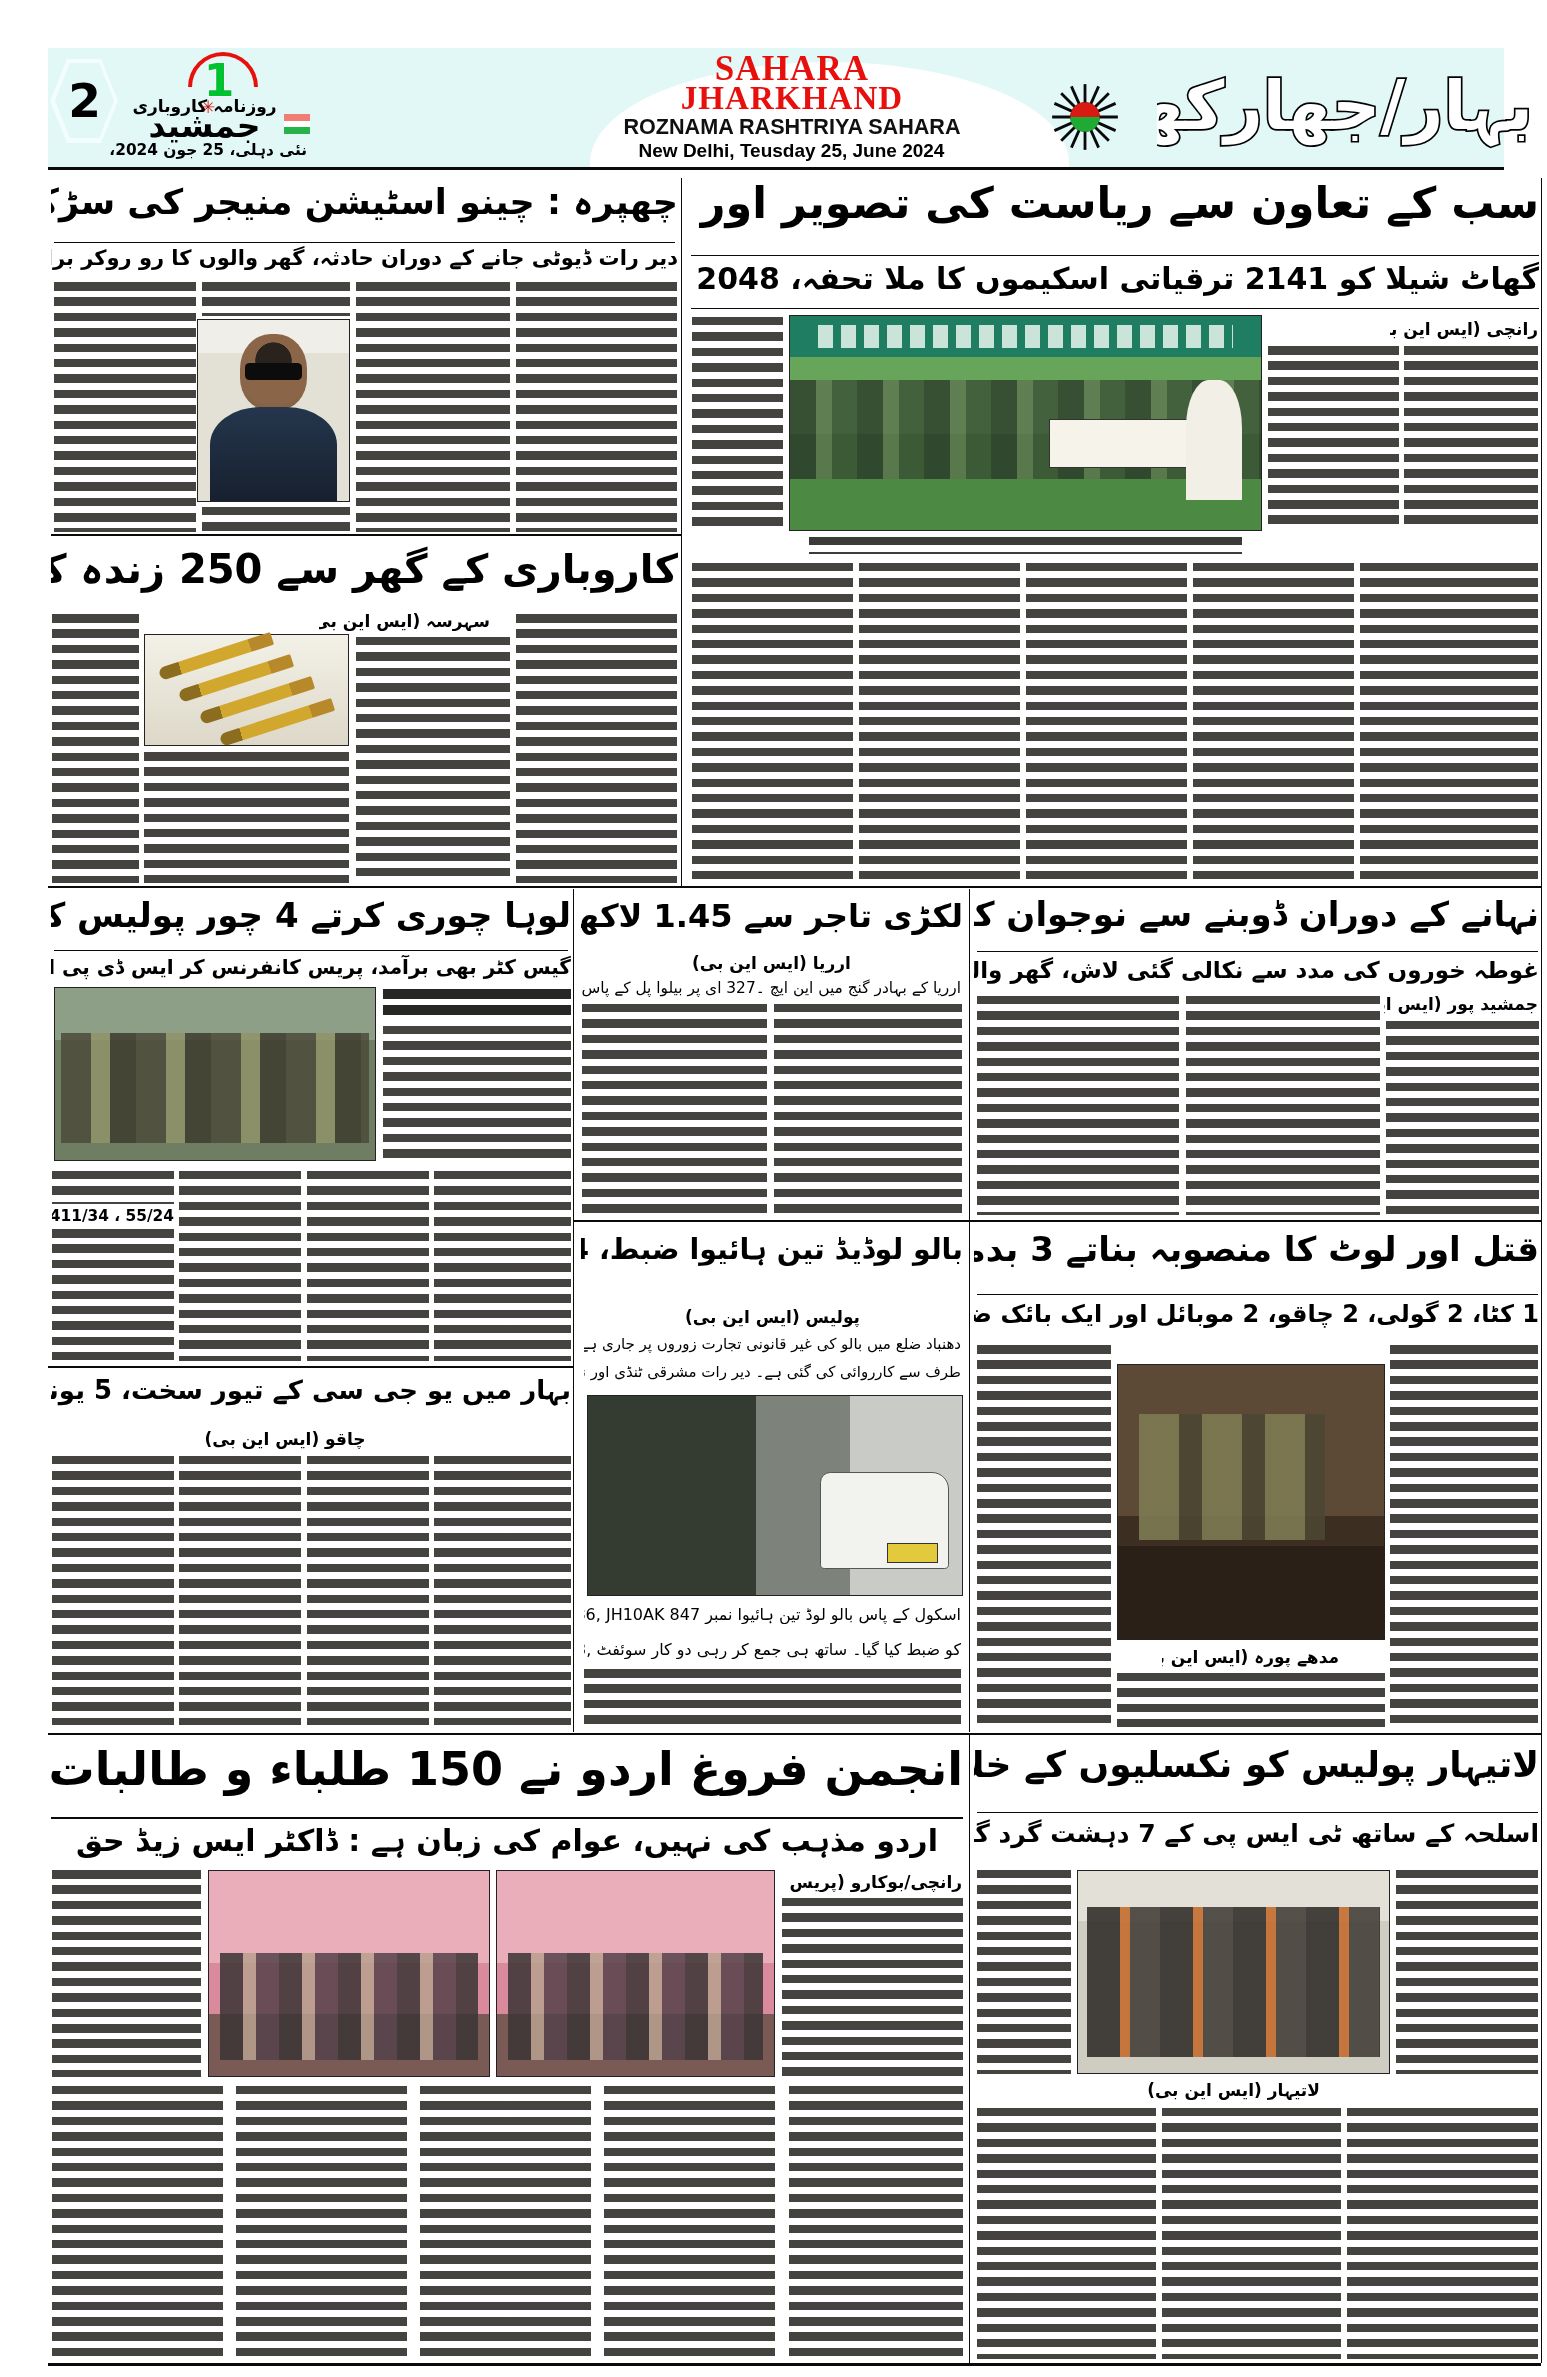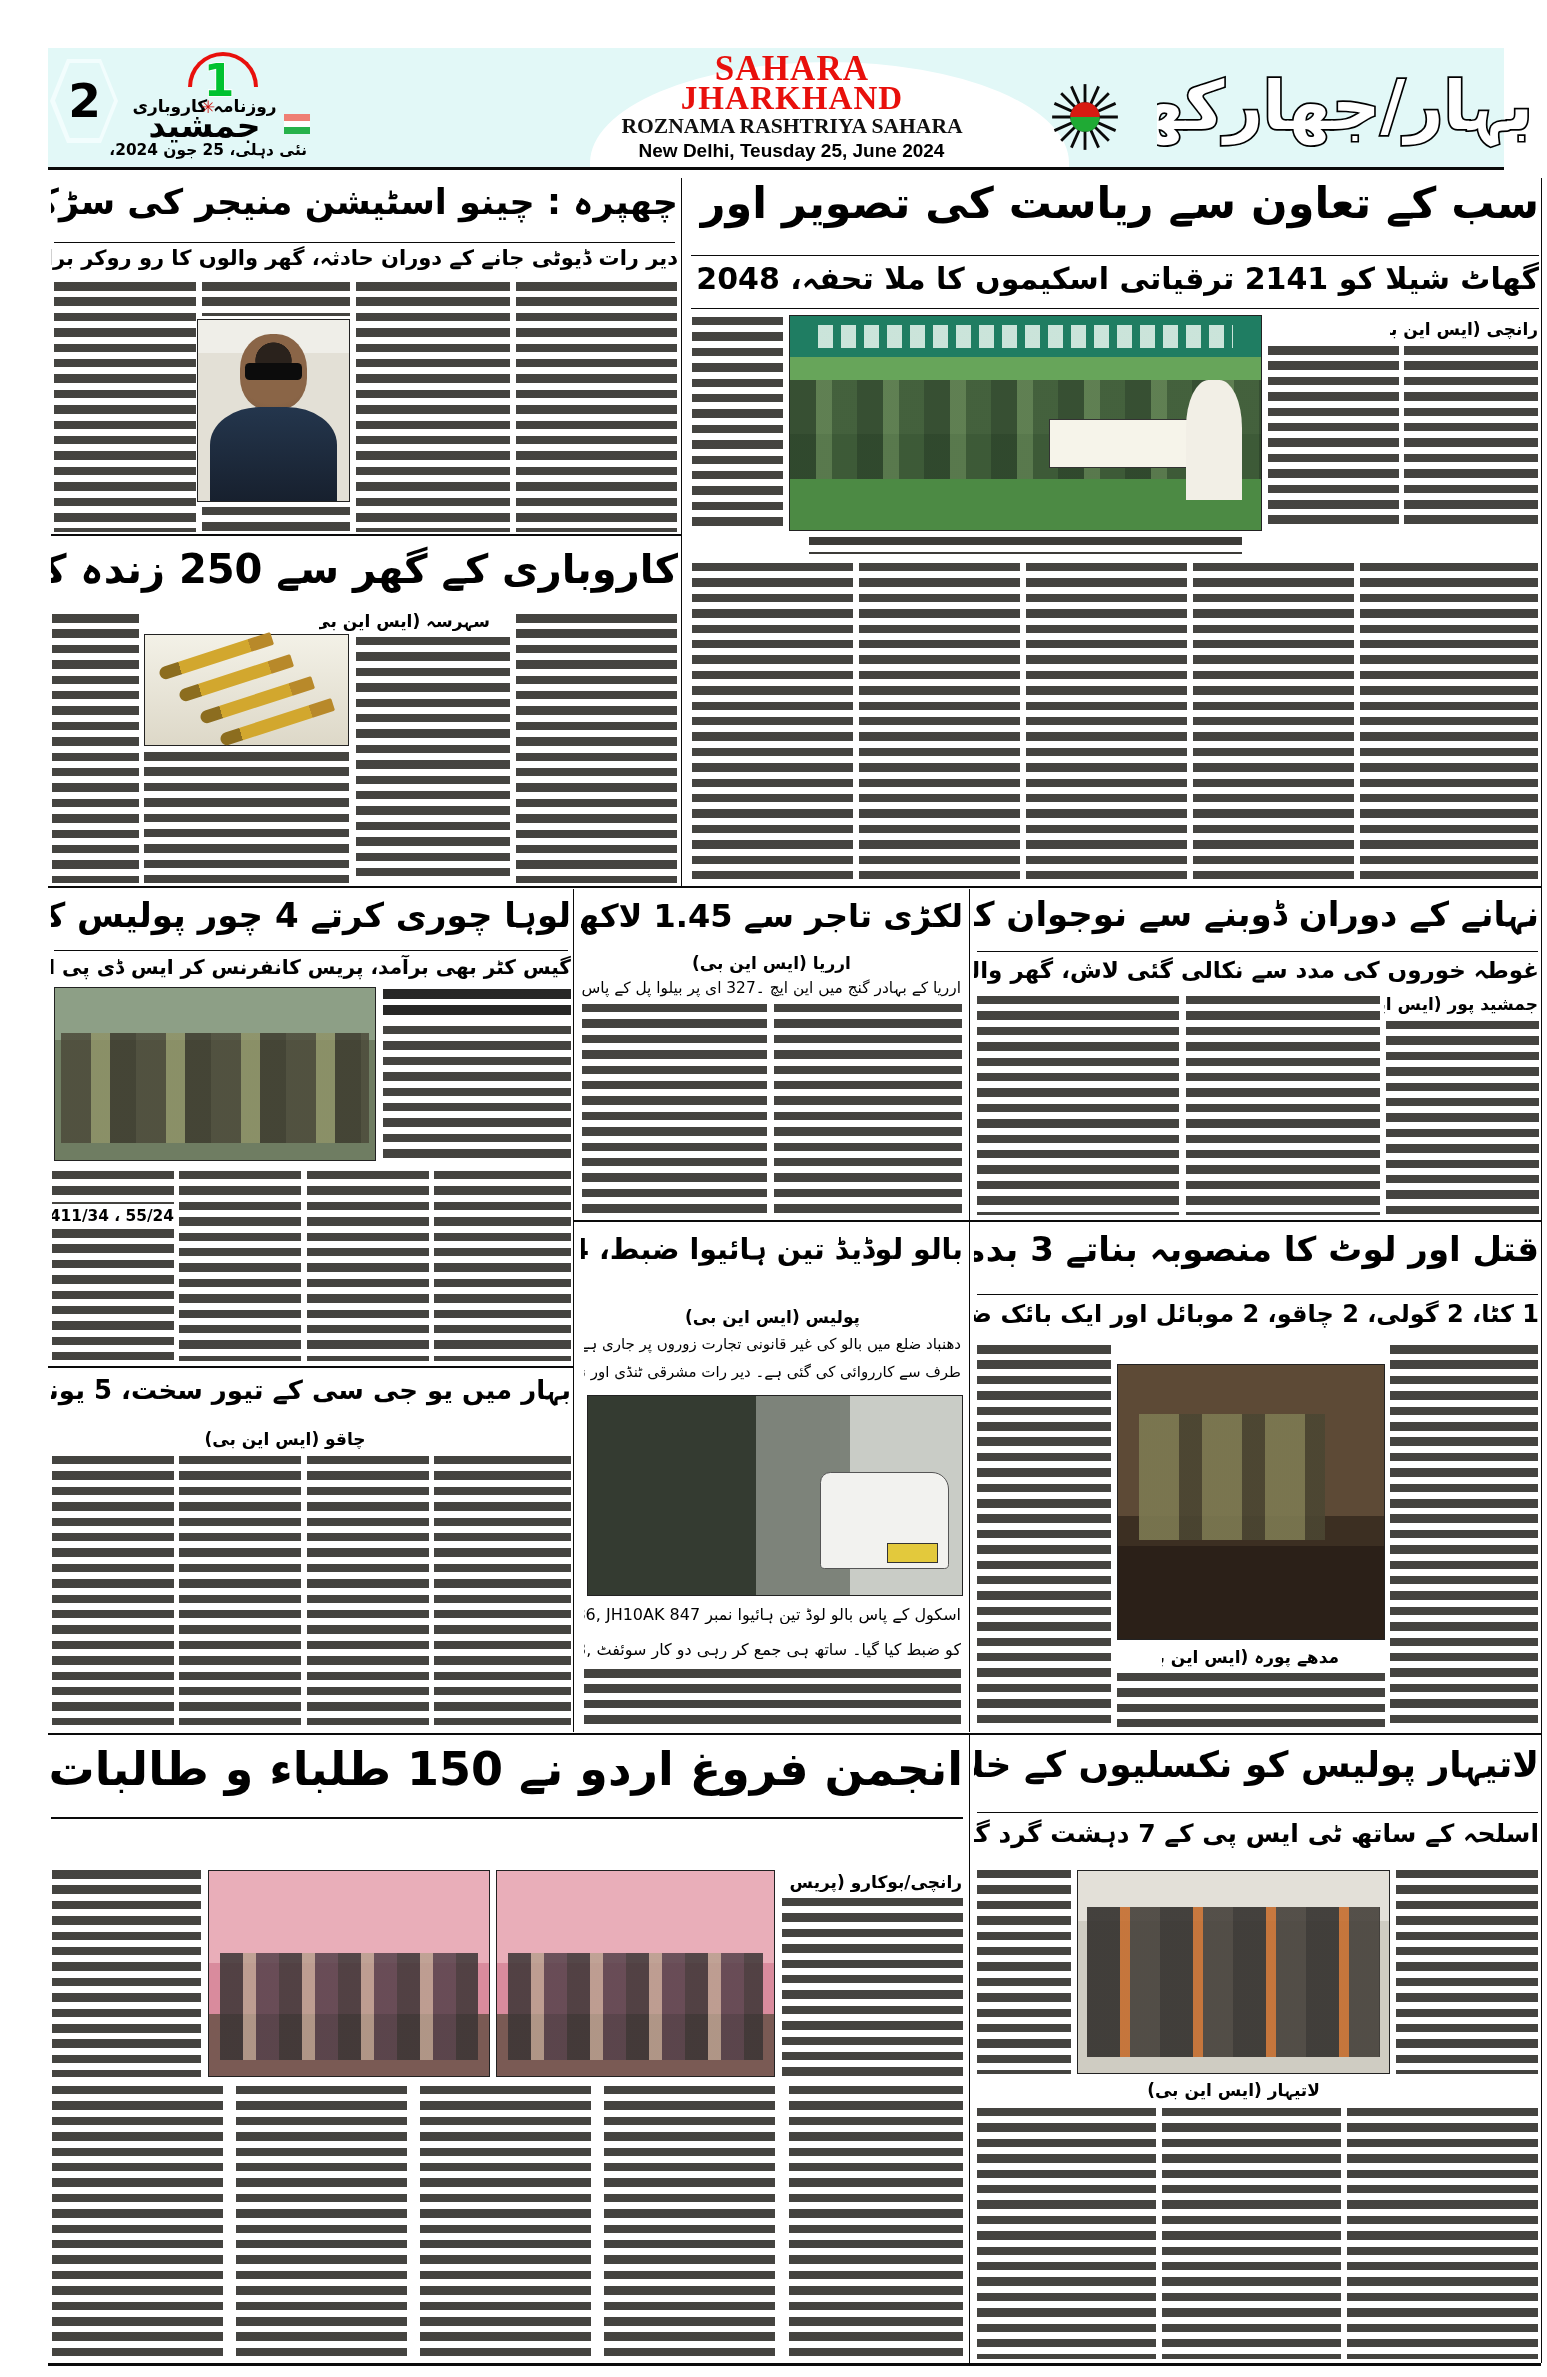--- a/index.html
+++ b/index.html
@@ -66,21 +66,21 @@
   <div class="abs" style="left:188px;top:52px;width:62px;height:31px;border:4.6px solid #e8100c;border-bottom:none;border-radius:62px 62px 0 0;"></div>
   <div class="abs" style="left:188px;top:55px;width:62px;text-align:center;font-size:44px;font-weight:700;color:#00c230;-webkit-text-stroke:1.7px #fff;paint-order:stroke fill;">1</div>
   <div class="abs urdu" style="left:122px;top:96px;width:165px;text-align:center;font-size:17px;font-weight:700;white-space:nowrap;overflow:hidden;">روزنامہ کاروباری</div>
   <span class="abs" style="left:201px;top:97px;font-size:17px;color:#cc0f0c;">✳</span>
   <div class="abs urdu" style="left:122px;top:106px;width:165px;text-align:center;font-size:33px;font-weight:700;white-space:nowrap;overflow:hidden;">جمشید</div>
   <div class="abs" style="left:284px;top:114px;width:26px;height:24px;background:linear-gradient(180deg,#ef7f74 0 7.4px,#ffffff 7.4px 9.7px,#ffffff 9.7px 13px,#27b24b 13px 20.5px,transparent 20.5px);"></div>
   <div class="abs urdu" style="left:108px;top:141px;width:199px;text-align:center;font-size:15.4px;font-weight:700;white-space:nowrap;overflow:hidden;">نئی دہلی، 25 جون 2024، منگل</div>
 
   <div class="abs seriftitle" style="left:627px;top:52px;width:330px;font-size:35px;">SAHARA</div>
   <div class="abs seriftitle" style="left:627px;top:83px;width:330px;font-size:33px;">JHARKHAND</div>
-  <div class="abs papername" style="left:604px;top:114px;width:376px;font-size:21.6px;font-family:Liberation Serif, serif;">ROZNAMA RASHTRIYA SAHARA</div>
+  <div class="abs papername" style="left:604px;top:114px;width:376px;font-size:21.6px;">ROZNAMA RASHTRIYA SAHARA</div>
   <div class="abs dateline" style="left:615px;top:140px;width:353px;font-size:19px;">New Delhi, Teusday  25, June 2024</div>
 
   <svg class="abs star-ic" style="left:1051px;top:83px;" width="68" height="68" viewBox="0 0 120 120">
     <g>
       <g stroke="#0a0a0a" stroke-width="5">
         <line x1="60" y1="2" x2="60" y2="118"></line>
           <line x1="2" y1="60" x2="118" y2="60"></line>
         <line x1="18" y1="18" x2="102" y2="102"></line>
           <line x1="102" y1="18" x2="18" y2="102"></line>
         <line x1="36" y1="6" x2="84" y2="114"></line>
@@ -213,20 +213,21 @@
   <div class="abs photo" id="ph-office" style="left:1117px;top:1364px;width:268px;height:276px;">
     <div class="men"></div>
     <div class="desk"></div>
   </div>
   <div class="abs byline urdu" style="left:1162px;top:1647px;width:177px;">مدھے پورہ (ایس این بی)</div>
   <div class="abs txt" style="left:1117px;top:1673px;width:268px;height:54px;"></div>
   <div class="abs txt" style="left:1390px;top:1345px;width:148px;height:382px;"></div>
 
   <div class="abs hl urdu" style="left:51px;top:1741px;width:912px;font-size:46px;height:72px;">انجمن فروغ اردو نے 150 طلباء و طالبات کو اعزاز سے نوازا</div>
   <div class="abs hr" style="left:51px;top:1817px;width:912px;height:1.7px;"></div>
+  <div class="abs sub urdu" style="left:51px;top:1823px;width:912px;font-size:30px;height:41px;">اردو مذہب کی نہیں، عوام کی زبان ہے : ڈاکٹر ایس زیڈ حق</div>
   <div class="abs txt" style="left:52px;top:1870px;width:149px;height:207px;"></div>
   <div class="abs photo stage" style="left:208px;top:1870px;width:282px;height:207px;">
     <div class="ppl"></div>
   </div>
   <div class="abs photo stage" style="left:496px;top:1870px;width:279px;height:207px;">
     <div class="ppl"></div>
   </div>
   <div class="abs byline urdu" style="left:783px;top:1872px;width:179px;">رانچی/بوکارو (پریس ریلیز)</div>
   <div class="abs txt" style="left:782px;top:1898px;width:181px;height:179px;"></div>
   <div class="abs txt" style="left:52px;top:2086px;width:171px;height:272px;"></div>

